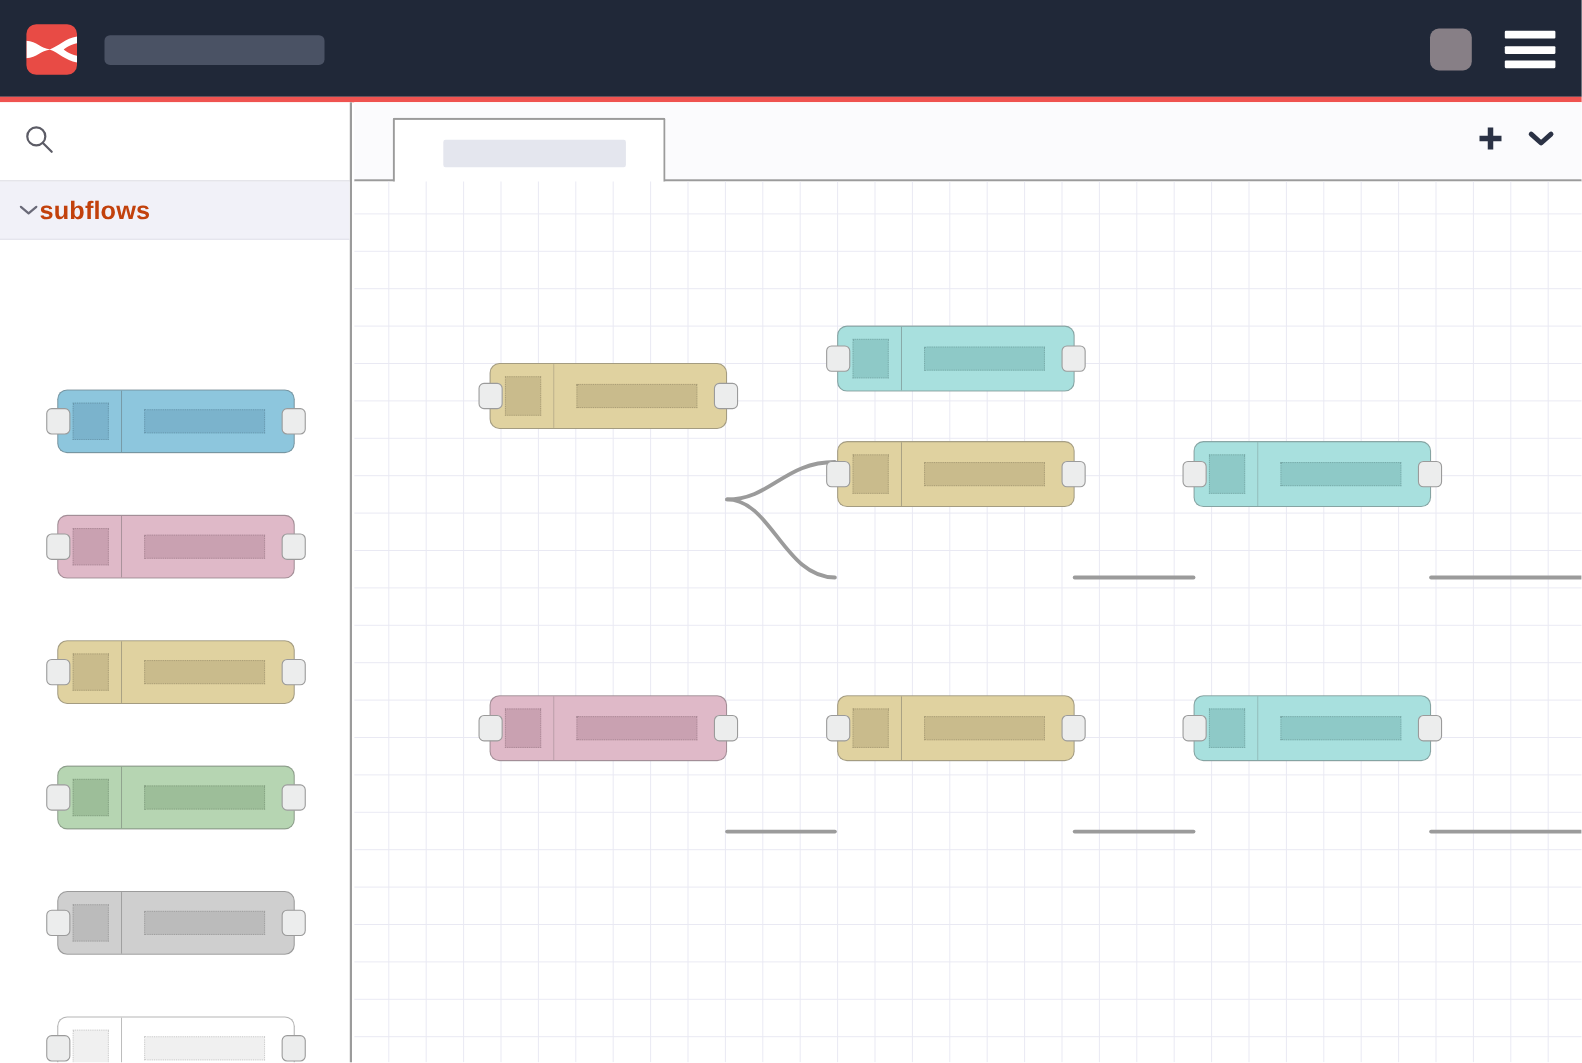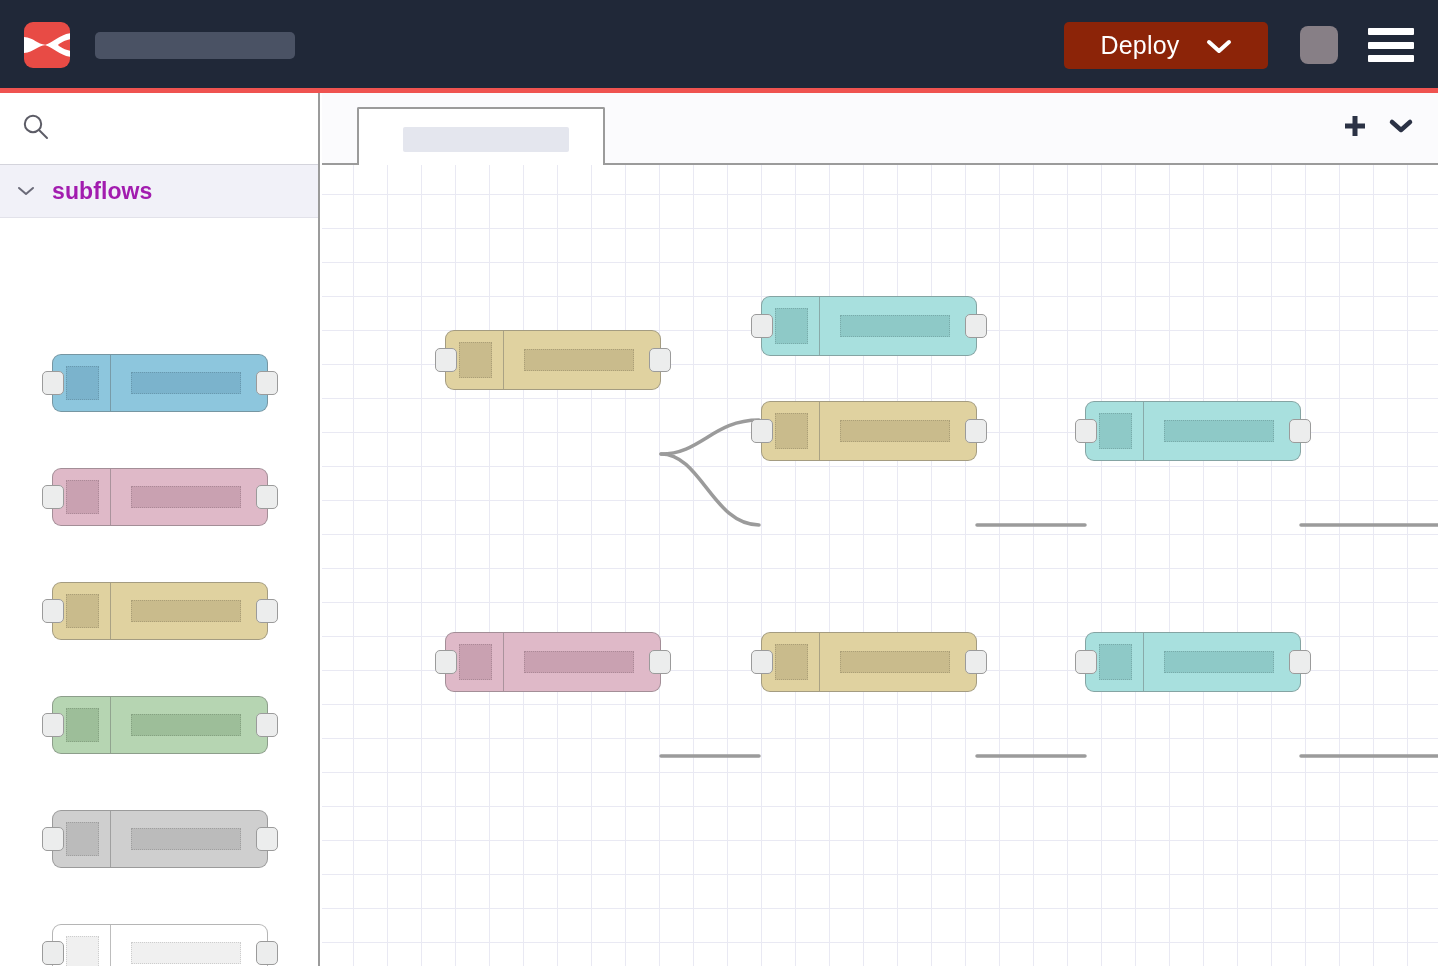--- a/index.html
+++ b/index.html
@@ -89,22 +89,22 @@
   .palette-category {
     position: relative;
     width: 318px; height: 53px;
     background: #f1f1f8;
     border-bottom: 1px solid #e2e2ea;
     display: flex; align-items: center;
     cursor: pointer;
   }
   .cat-chevron { margin-left: 16px; display: flex; width: 20px; }
   .cat-label {
-    margin-left: 16px;
-    font-size: 23px; font-weight: 600; color: #a21caf;
+    margin-left: 0;
+    font-size: 23px; font-weight: 600; color: #c2410c;
     letter-spacing: 0.1px;
   }
   .palette-list { position: relative; width: 320px; }
 
   
   .node {
     position: absolute;
     border-radius: 9px;
     border: 1px solid rgba(90,90,90,0.45);
   }
@@ -202,28 +202,20 @@
 
     <div class="logo">
       <svg width="46" height="46" viewBox="0 0 46 46">
         <path d="M -2 15 C 10 15, 12 22, 22 23 C 12 24, 10 31, -2 31 Z" fill="#ffffff"></path>
         <path d="M 48 11 C 36 12, 30 20, 21 23 C 30 26, 36 34, 48 35 L 48 29 C 39 28, 34 23, 34 23 C 34 23, 39 18, 48 17 Z" fill="#ffffff"></path>
       </svg>
     </div>
 
     <div class="header-title-bar"></div>
 
-    <button class="deploy-btn">
-      <span class="deploy-label">Deploy</span>
-      <span class="deploy-chevron">
-        <svg width="26" height="16" viewBox="0 0 26 16">
-          <path d="M 3 4 L 13 13 L 23 4" stroke="#ffffff" stroke-width="4" fill="none" stroke-linecap="round" stroke-linejoin="round"></path>
-        </svg>
-      </span>
-    </button>
 
     <div class="user-avatar"></div>
 
     <div class="hamburger">
       <span></span>
       <span></span>
       <span></span>
     </div>
   </div>
 

